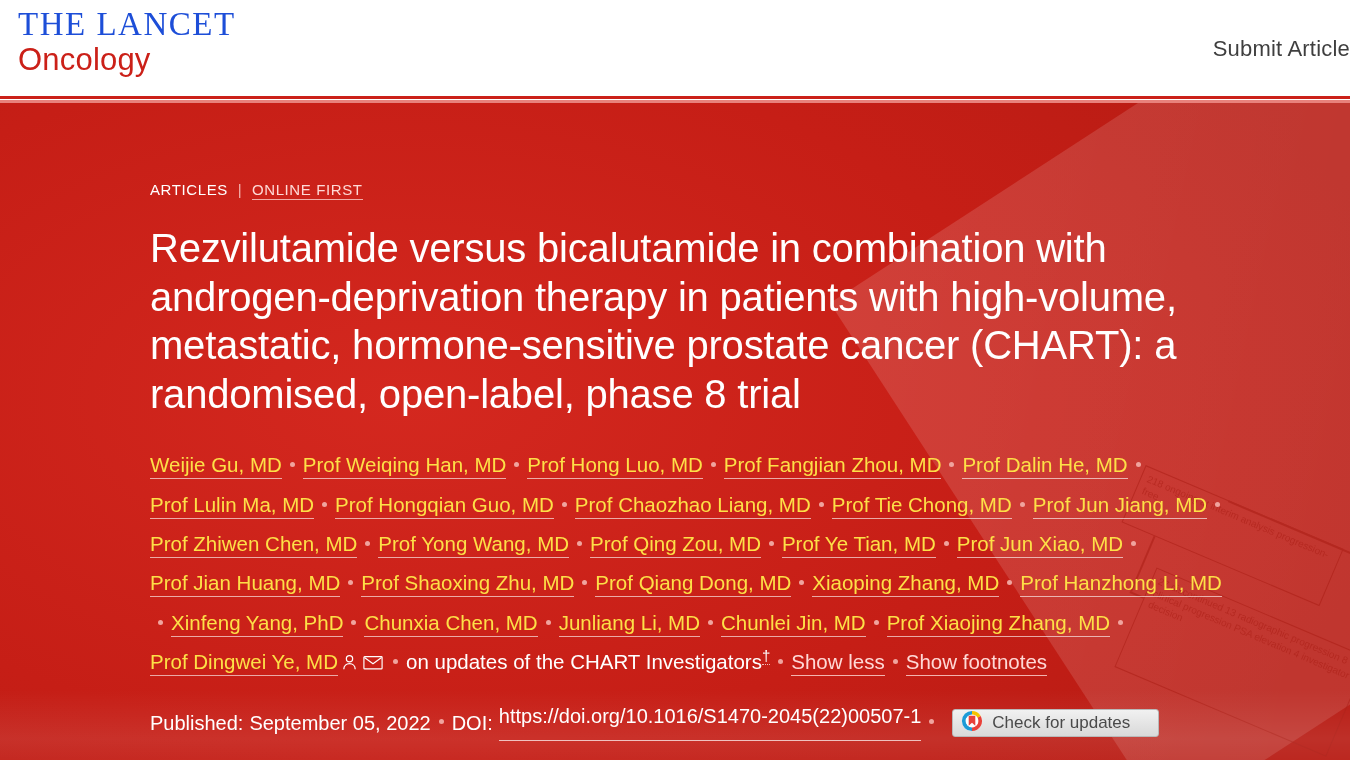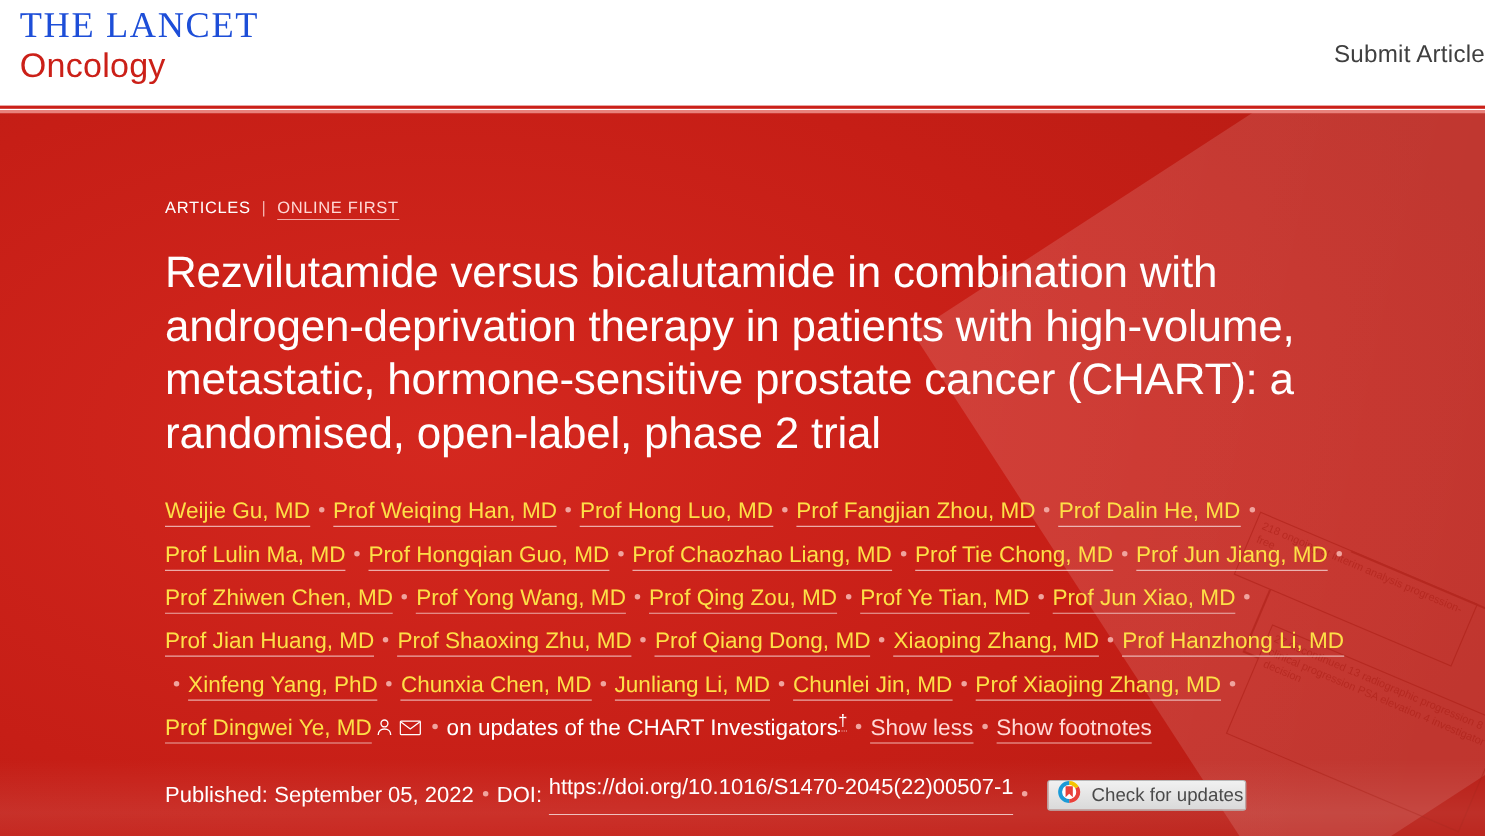--- a/index.html
+++ b/index.html
@@ -239,21 +239,21 @@
     padding-bottom: 12px;
   }
 
   
   .crossmark {
     display: inline-flex;
     align-items: center;
     background: linear-gradient(180deg, #f1f1f1 0%, #d9d9d9 100%);
     border: 1px solid #b9b9b9;
     border-radius: 3px;
-    padding: 5px 2px 5px 8px;
+    padding: 5px 28px 5px 8px;
     margin-left: 10px;
     height: 28px;
     box-sizing: border-box;
     cursor: pointer;
     text-align: right;
   }
   .crossmark .cm-label {
     font-size: 17px;
     color: #4a4a4a;
     margin-left: 9px;
@@ -297,21 +297,21 @@
   <div class="hero-bottom-wash"></div>
 
   <div class="hero-inner">
 
     <div class="kicker">
       <span>ARTICLES</span>
       <span class="sep">|</span>
       <a href="#">ONLINE FIRST</a>
     </div>
 
-    <h1 class="article-title">Rezvilutamide versus bicalutamide in combination with androgen-deprivation therapy in patients with high-volume, metastatic, hormone-sensitive prostate cancer (CHART): a randomised, open-label, phase 2 trial</h1>
+    <h1 class="article-title">Rezvilutamide versus bicalutamide in combination with androgen-deprivation therapy in patients with high-volume, metastatic, hormone-sensitive prostate cancer (CHART): a randomised, open-label, phase 8 trial</h1>
 
     <div class="authors">
       <a class="author-link" href="#">Weijie Gu, MD</a><span class="adot"></span><a class="author-link" href="#">Prof Weiqing Han, MD</a><span class="adot"></span><a class="author-link" href="#">Prof Hong Luo, MD</a><span class="adot"></span><a class="author-link" href="#">Prof Fangjian Zhou, MD</a><span class="adot"></span><a class="author-link" href="#">Prof Dalin He, MD</a><span class="adot"></span><a class="author-link" href="#">Prof Lulin Ma, MD</a><span class="adot"></span><a class="author-link" href="#">Prof Hongqian Guo, MD</a><span class="adot"></span><a class="author-link" href="#">Prof Chaozhao Liang, MD</a><span class="adot"></span><a class="author-link" href="#">Prof Tie Chong, MD</a><span class="adot"></span><a class="author-link" href="#">Prof Jun Jiang, MD</a><span class="adot"></span><a class="author-link" href="#">Prof Zhiwen Chen, MD</a><span class="adot"></span><a class="author-link" href="#">Prof Yong Wang, MD</a><span class="adot"></span><a class="author-link" href="#">Prof Qing Zou, MD</a><span class="adot"></span><a class="author-link" href="#">Prof Ye Tian, MD</a><span class="adot"></span><a class="author-link" href="#">Prof Jun Xiao, MD</a><span class="adot"></span><a class="author-link" href="#">Prof Jian Huang, MD</a><span class="adot"></span><a class="author-link" href="#">Prof Shaoxing Zhu, MD</a><span class="adot"></span><a class="author-link" href="#">Prof Qiang Dong, MD</a><span class="adot"></span><a class="author-link" href="#">Xiaoping Zhang, MD</a><span class="adot"></span><a class="author-link" href="#">Prof Hanzhong Li, MD</a><span class="adot"></span><a class="author-link" href="#">Xinfeng Yang, PhD</a><span class="adot"></span><a class="author-link" href="#">Chunxia Chen, MD</a><span class="adot"></span><a class="author-link" href="#">Junliang Li, MD</a><span class="adot"></span><a class="author-link" href="#">Chunlei Jin, MD</a><span class="adot"></span><a class="author-link" href="#">Prof Xiaojing Zhang, MD</a><span class="adot"></span><a class="author-link" href="#">Prof Dingwei Ye, MD</a><span class="icon-btn"><svg width="19" height="19" viewBox="0 0 20 20">
             <circle cx="10" cy="6" r="3.3" fill="none" stroke="#ffffff" stroke-width="1.3"></circle>
             <path d="M4 17c0-3.6 2.7-5.7 6-5.7s6 2.1 6 5.7" fill="none" stroke="#ffffff" stroke-width="1.3"></path>
           </svg></span><span class="icon-btn"><svg width="20" height="19" viewBox="0 0 22 18">
             <rect x="1" y="2.5" width="20" height="13.5" rx="0.8" fill="none" stroke="#ffffff" stroke-width="1.3"></rect>
             <path d="M1.6 3.4 11 10.4 20.4 3.4" fill="none" stroke="#ffffff" stroke-width="1.3"></path>
           </svg></span><span class="adot"></span><span class="plain-text">on updates of the CHART Investigators</span><span class="dagger">†</span><span class="adot"></span><a class="toggle-link" href="#">Show less</a><span class="adot"></span><a class="toggle-link" href="#">Show footnotes</a>
     </div>

